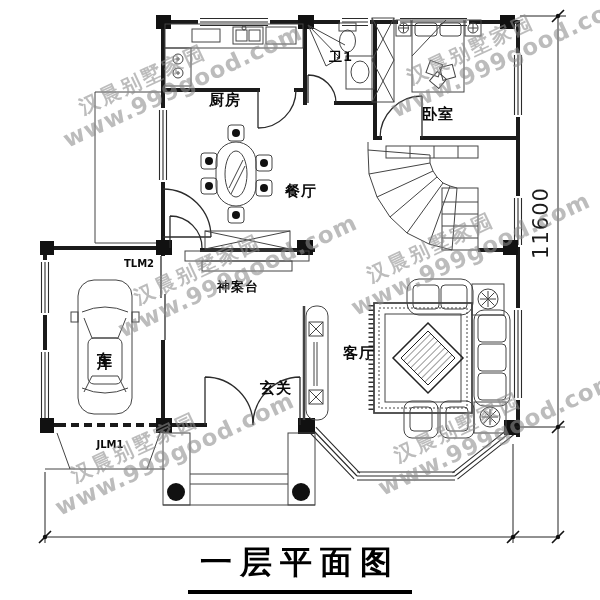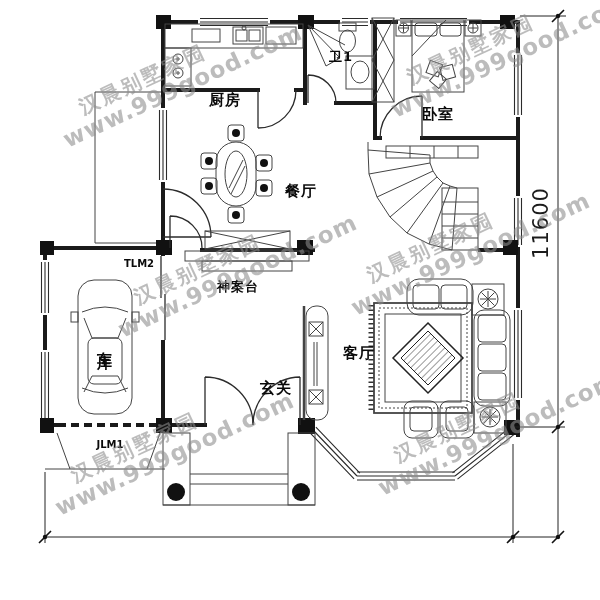--- a/index.html
+++ b/index.html
@@ -302,14 +302,15 @@
 </div>
 <div class="wm" style="left:42px;top:478px;">
   <span class="l1">汉晨别墅家园</span>
   <span class="l2">www.999good.com</span>
 </div>
 <div class="wm" style="left:365px;top:458px;">
   <span class="l1">汉晨别墅家园</span>
   <span class="l2">www.999good.com</span>
 </div>
 
+<div class="title">一层平面图</div>
 
 </div>
 
 </body></html>

